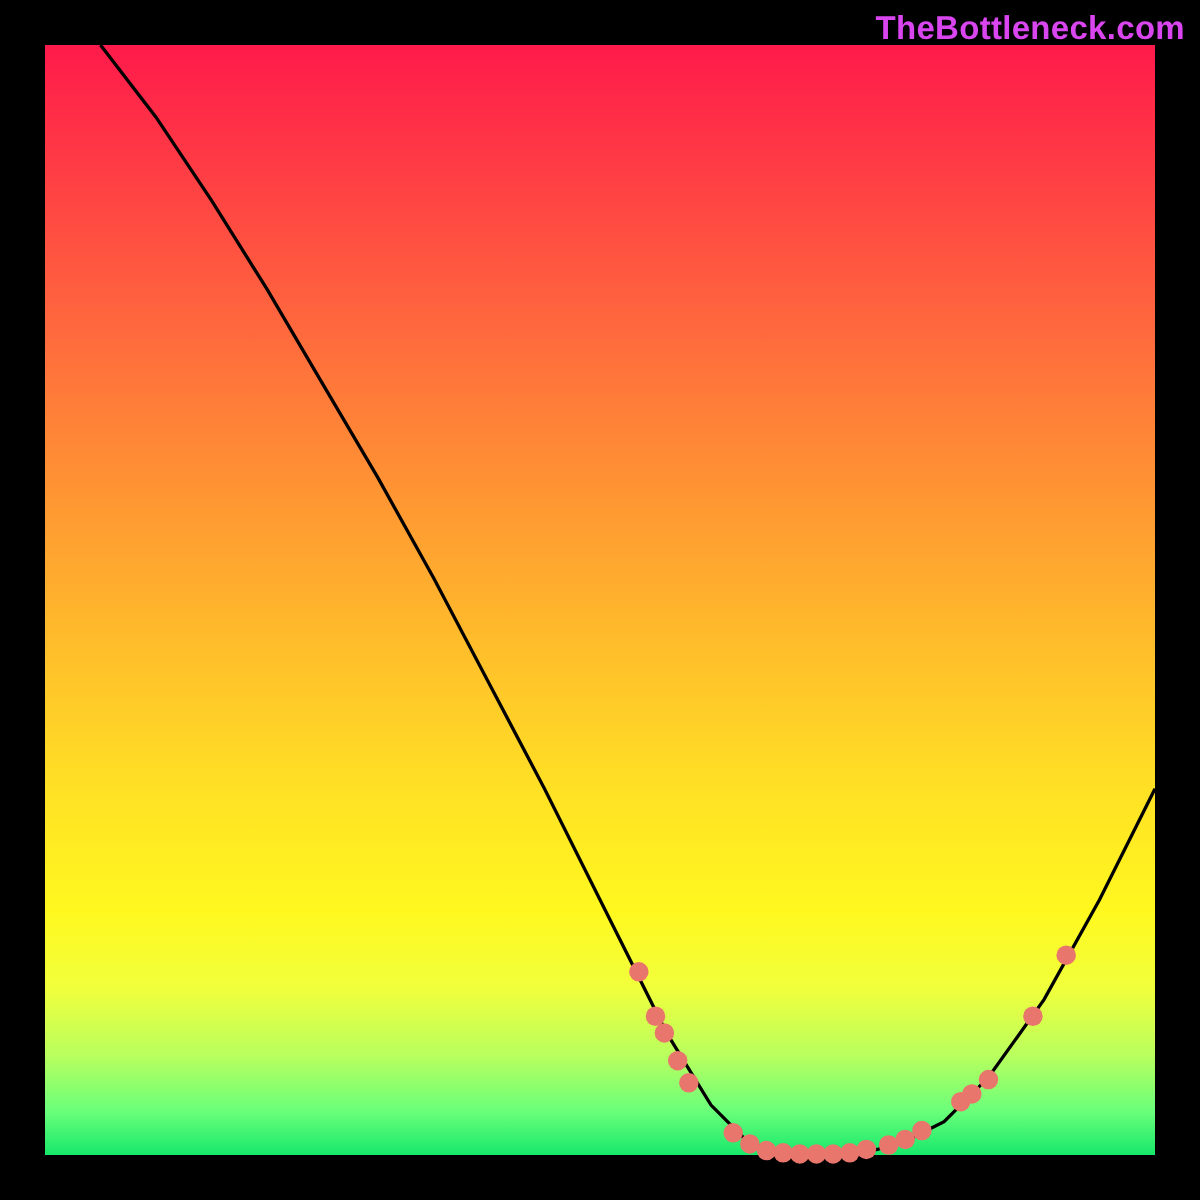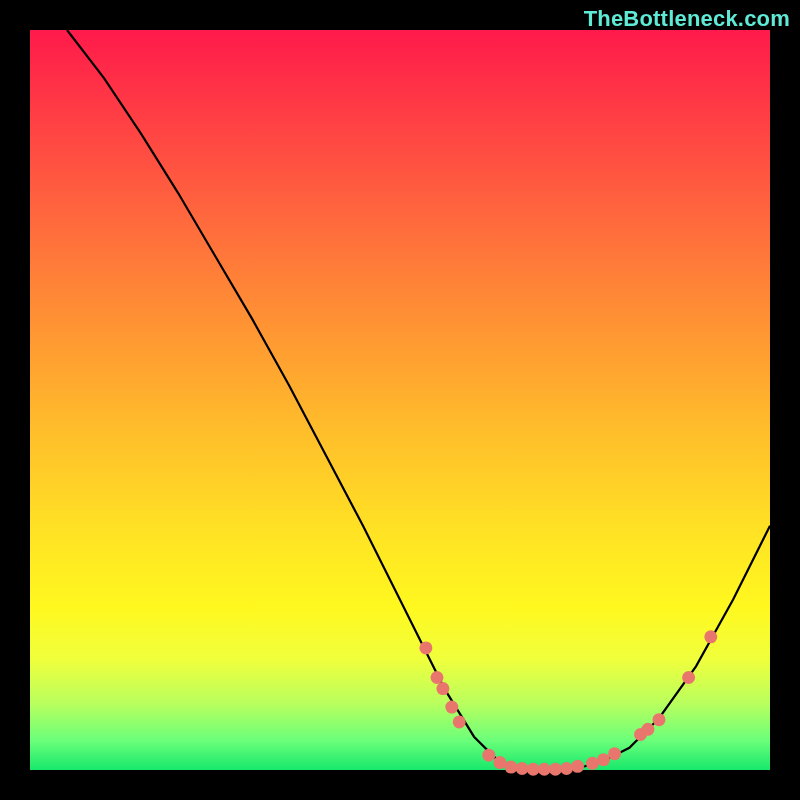--- a/index.html
+++ b/index.html
@@ -36,21 +36,21 @@
       #17e86b 100%
     );
   }
   .watermark {
     position: absolute;
     top: 6px;
     right: 10px;
     font-family: Arial, Helvetica, sans-serif;
     font-size: 22px;
     font-weight: 700;
-    color: #5eead4;
+    color: #d946ef;
     letter-spacing: 0.2px;
     user-select: none;
   }
   svg.overlay {
     position: absolute;
     left: 30px;
     top: 30px;
     width: 740px;
     height: 740px;
     overflow: visible;

